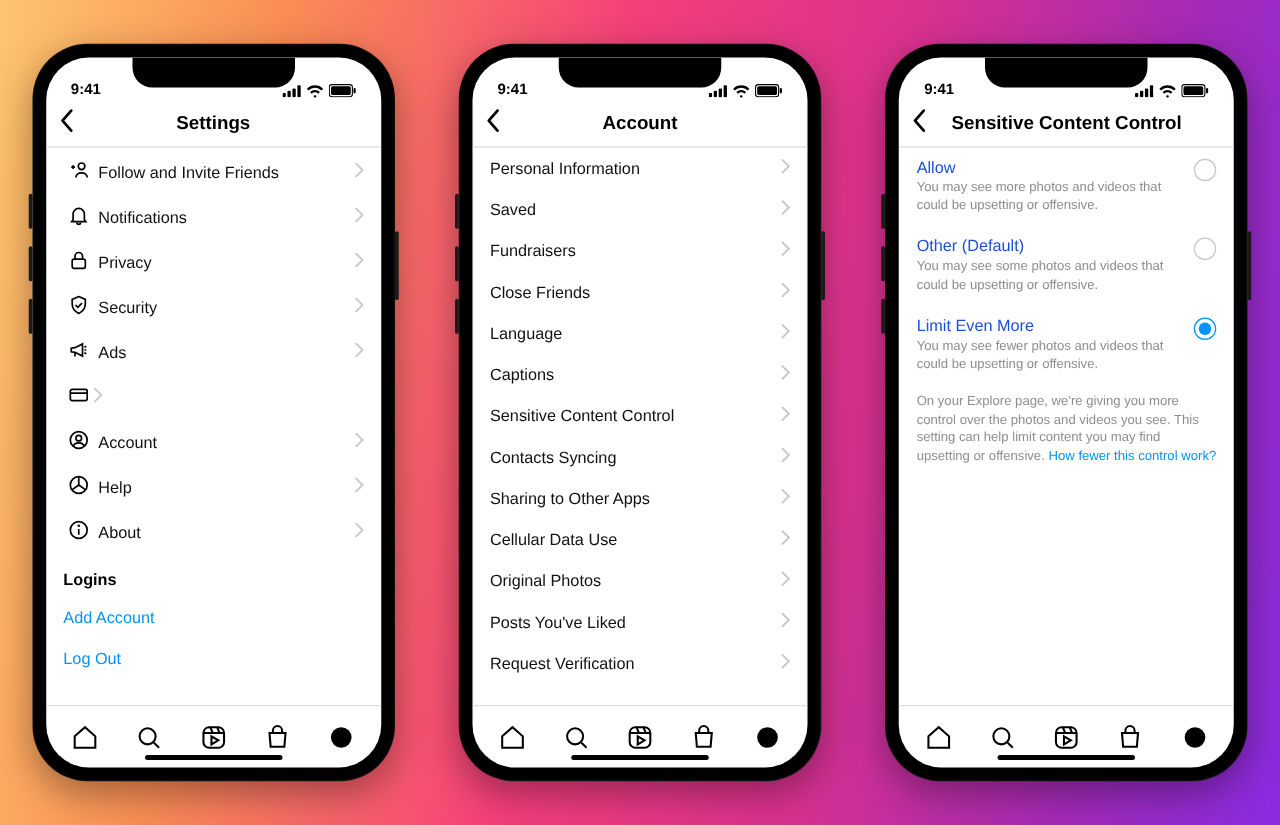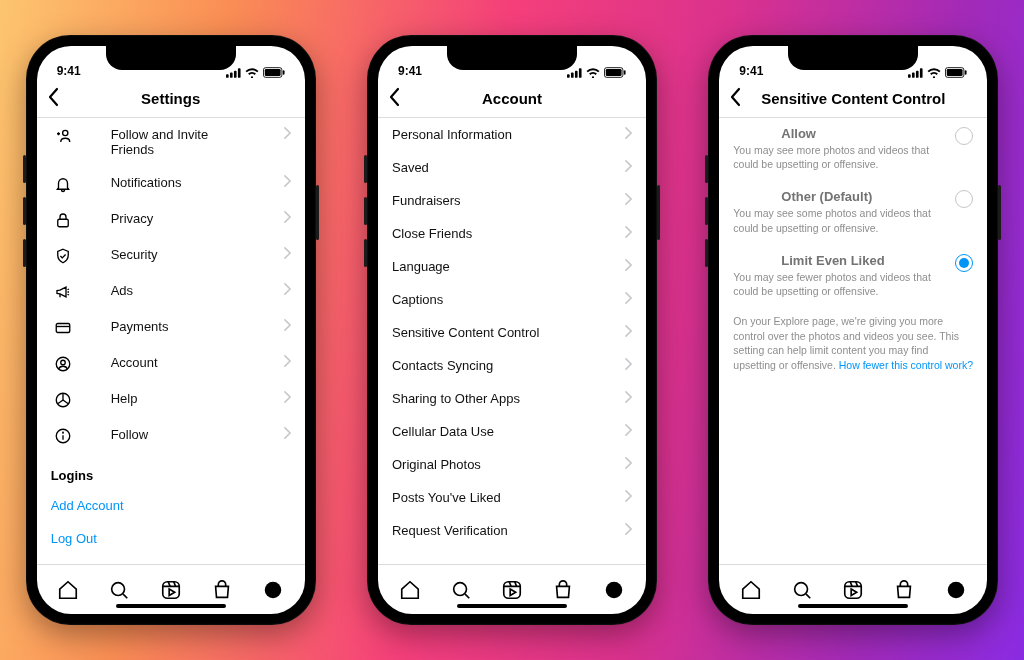--- a/index.html
+++ b/index.html
@@ -52,40 +52,39 @@
     height: 38px; flex: 0 0 38px;
     display: flex; align-items: center; justify-content: center;
     position: relative;
     border-bottom: 0.5px solid #dbdbdb;
   }
   .nav-back { position: absolute; left: 10px; top: 50%; transform: translateY(-50%); }
   .nav-title { font-size: 15px; font-weight: 700; }
 
   .content { flex: 1 1 auto; overflow: hidden; }
   .row {
-    display: flex; align-items: flex-start;
+    display: flex; align-items: flex-end;
     padding: 9px 14px;
     font-size: 13px;
     color: #111;
-    gap: 32px;
   }
   .row .icon { width: 24px; display:flex; justify-content:center; }
   .row .label { flex: 1; padding-left: 4px; }
   .row.no-icon .label { padding-left: 0; }
   .chev { color: #c7c7cc; }
   .section-header { font-weight: 700; font-size: 13px; padding: 14px 14px 6px 14px; }
   .link-row { color: #0095f6; font-size: 13px; padding: 9px 14px; }
 
   
   .opt {
     padding: 8px 14px 10px 14px;
     display: flex; align-items: flex-start; gap: 10px;
   }
   .opt-text { flex: 1; }
-  .opt-title { font-size: 13px; font-weight: 700; color:#737373;margin-left:48px; }
+  .opt-title { font-size: 13px; font-weight: 400; color:#1d4ed8; }
   .opt-desc { font-size: 10.5px; color: #8e8e8e; line-height: 1.35; margin-top: 2px; }
   .radio {
     width: 18px; height: 18px; border-radius: 50%;
     border: 1.5px solid #c7c7cc; flex: 0 0 18px; margin-top: 1px;
     display:flex; align-items:center; justify-content:center;
   }
   .radio.selected { border-color: #0095f6; }
   .radio.selected::after { content:""; width:10px; height:10px; border-radius:50%; background:#0095f6; }
   .explain { font-size: 10.5px; color:#8e8e8e; line-height:1.4; padding: 6px 14px; }
   .explain .lnk { color:#0095f6; }
@@ -198,21 +197,20 @@
               <polyline points="1,1 7,7 1,13" fill="none" stroke="#c7c7cc" stroke-width="1.8" stroke-linecap="round"></polyline>
             </svg></span>
       </div>
       <div class="row">
         <span class="icon">
             <svg width="18" height="18" viewBox="0 0 24 24" fill="none" stroke="#000" stroke-width="1.8">
               <rect x="3" y="6" width="18" height="12" rx="2"></rect>
               <line x1="3" y1="10" x2="21" y2="10"></line>
             </svg>
           </span>
-        <span class="label">Payments</span>
         <span class="chev"><svg width="7" height="12" viewBox="0 0 8 14">
               <polyline points="1,1 7,7 1,13" fill="none" stroke="#c7c7cc" stroke-width="1.8" stroke-linecap="round"></polyline>
             </svg></span>
       </div>
       <div class="row">
         <span class="icon">
             <svg width="18" height="18" viewBox="0 0 24 24" fill="none" stroke="#000" stroke-width="1.8">
               <circle cx="12" cy="12" r="9"></circle>
               <circle cx="12" cy="10" r="3"></circle>
               <path d="M6 19c1-3 4-4 6-4s5 1 6 4"></path>
@@ -238,21 +236,21 @@
             </svg></span>
       </div>
       <div class="row">
         <span class="icon">
             <svg width="18" height="18" viewBox="0 0 24 24" fill="none" stroke="#000" stroke-width="1.8">
               <circle cx="12" cy="12" r="9"></circle>
               <line x1="12" y1="11" x2="12" y2="17"></line>
               <circle cx="12" cy="7.5" r="0.5" fill="#000"></circle>
             </svg>
           </span>
-        <span class="label">Follow</span>
+        <span class="label">About</span>
         <span class="chev"><svg width="7" height="12" viewBox="0 0 8 14">
               <polyline points="1,1 7,7 1,13" fill="none" stroke="#c7c7cc" stroke-width="1.8" stroke-linecap="round"></polyline>
             </svg></span>
       </div>
       <div class="section-header">Logins</div>
       <div class="link-row">Add Account</div>
       <div class="link-row">Log Out</div>
     </div>
     <div class="tab-bar">
       <span class="tab">
@@ -478,21 +476,21 @@
       </div>
       <div class="opt">
         <div class="opt-text">
           <div class="opt-title">Other (Default)</div>
           <div class="opt-desc">You may see some photos and videos that could be upsetting or offensive.</div>
         </div>
         <div class="radio"></div>
       </div>
       <div class="opt">
         <div class="opt-text">
-          <div class="opt-title">Limit Even Liked</div>
+          <div class="opt-title">Limit Even More</div>
           <div class="opt-desc">You may see fewer photos and videos that could be upsetting or offensive.</div>
         </div>
         <div class="radio selected"></div>
       </div>
       <div class="explain">
         <span>On your Explore page, we're giving you more control over the photos and videos you see. This setting can help limit content you may find upsetting or offensive. </span><span class="lnk">How fewer this control work?</span>
       </div>
     </div>
     <div class="tab-bar">
       <span class="tab">

